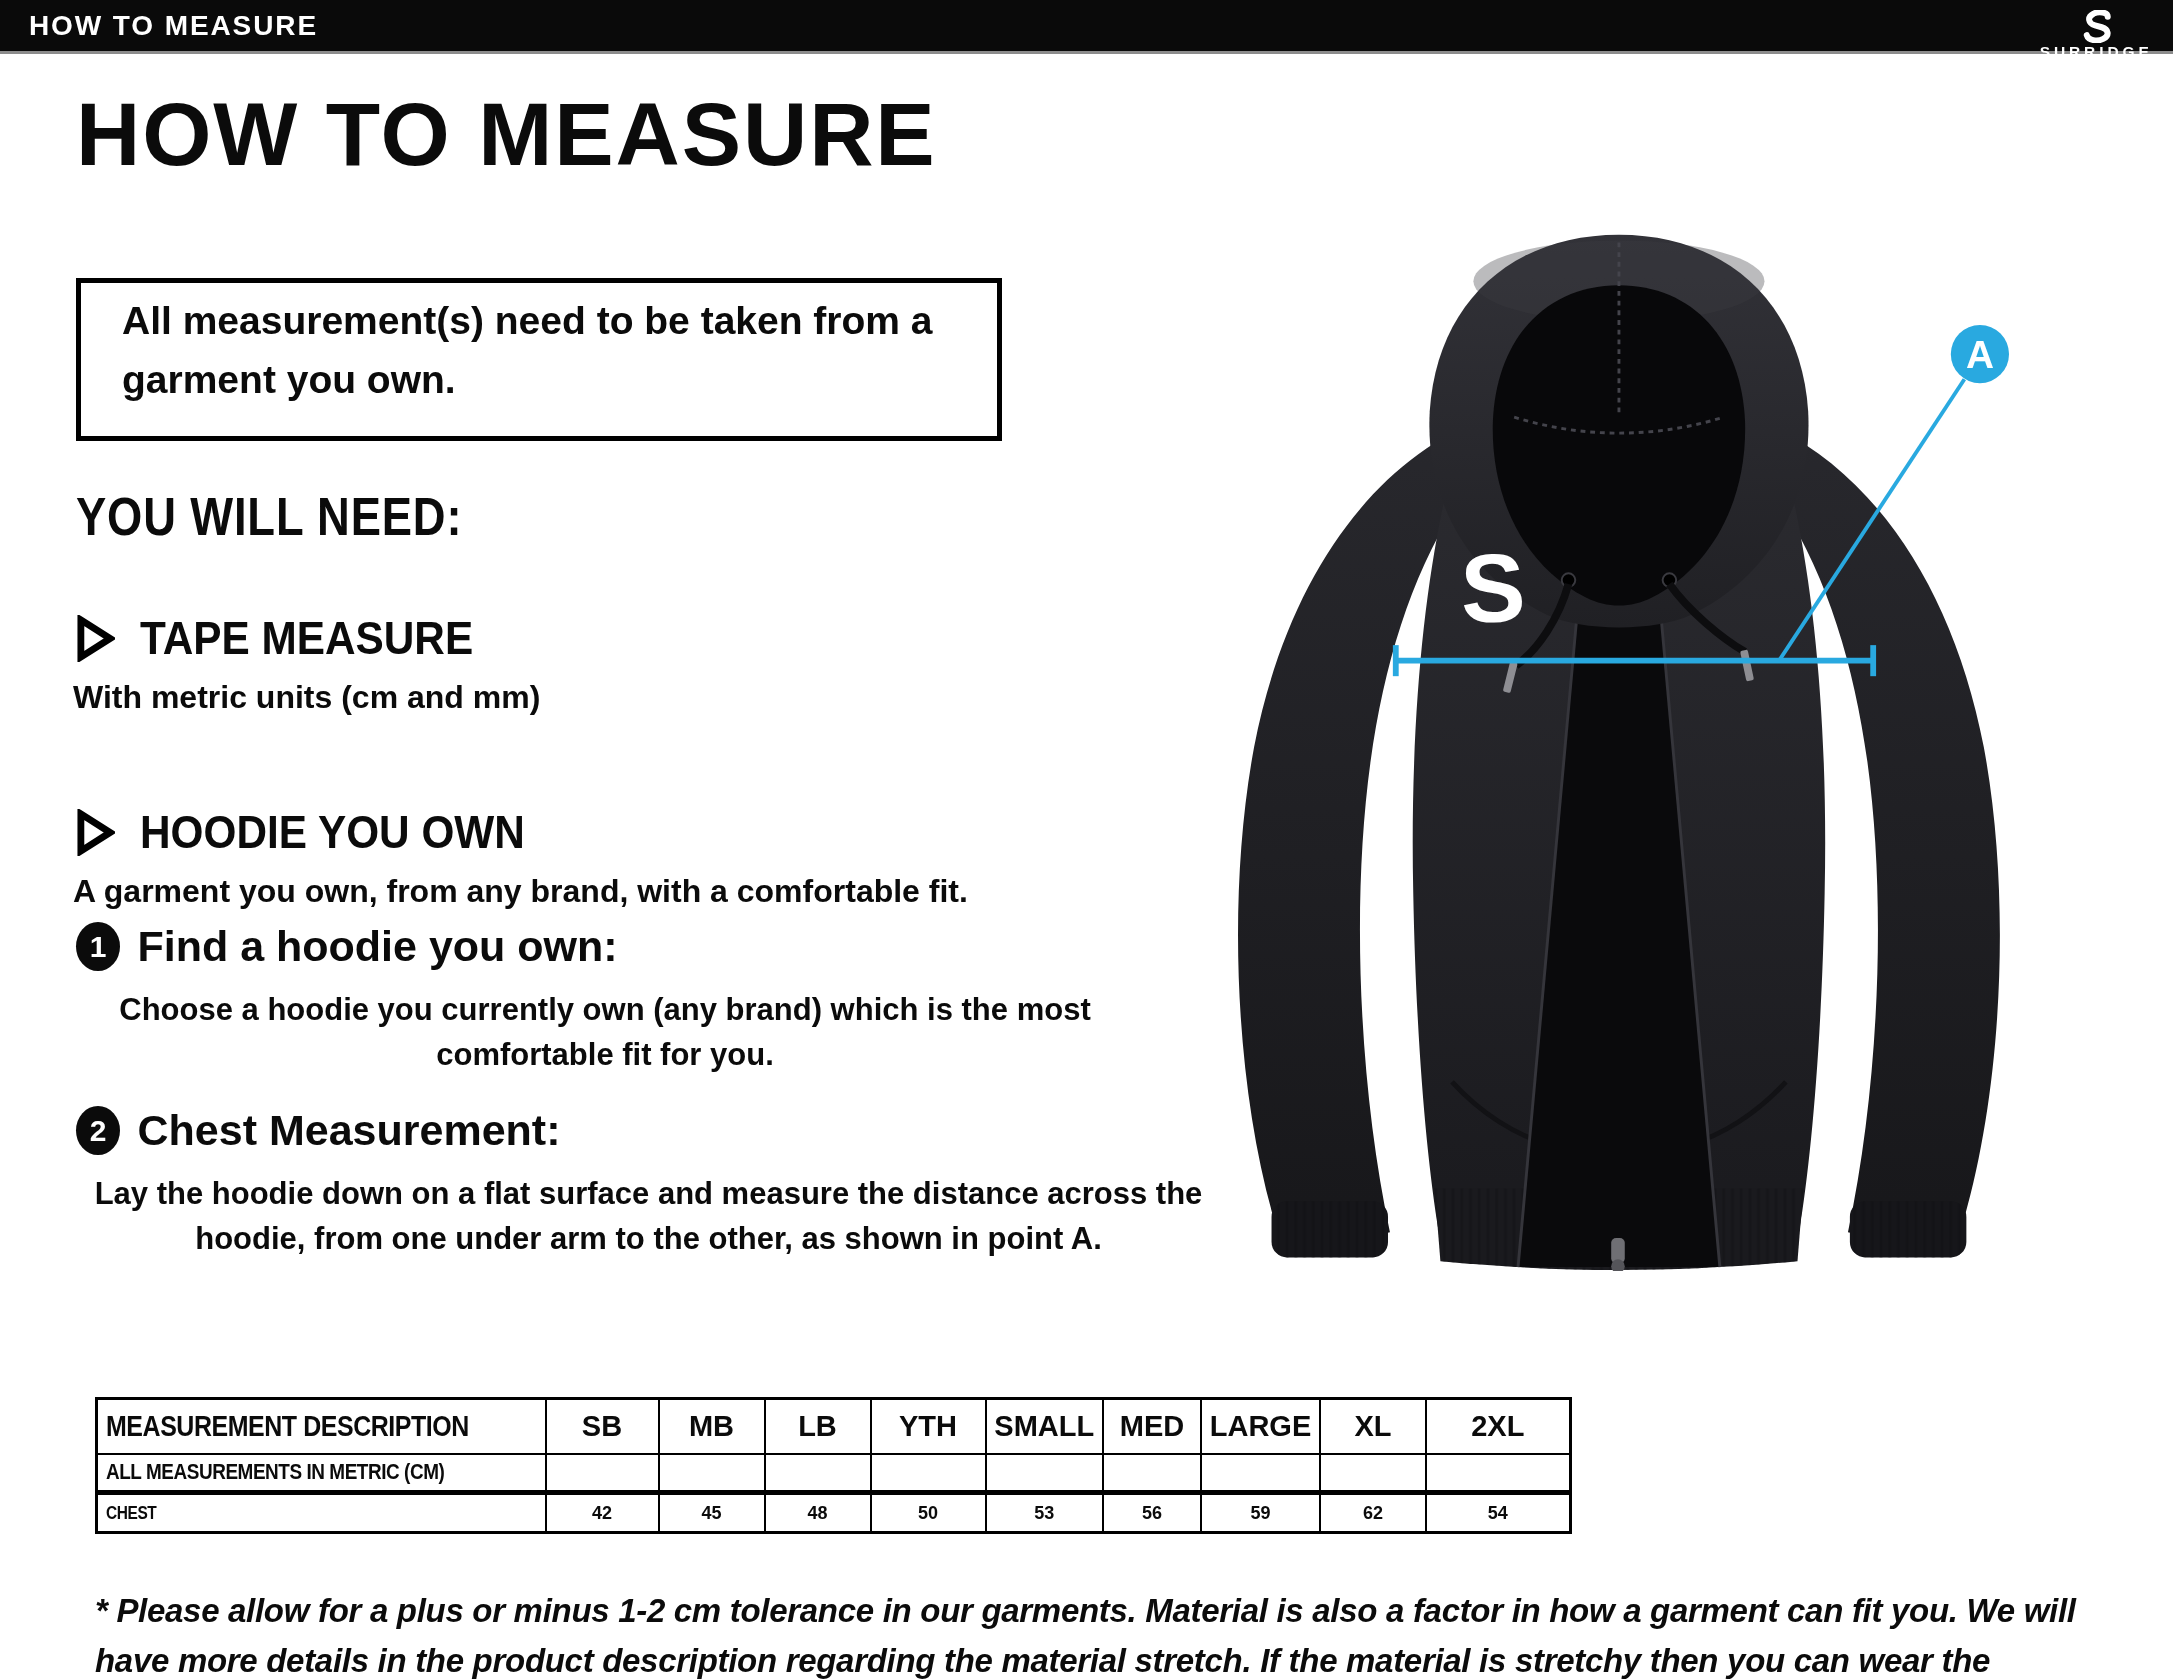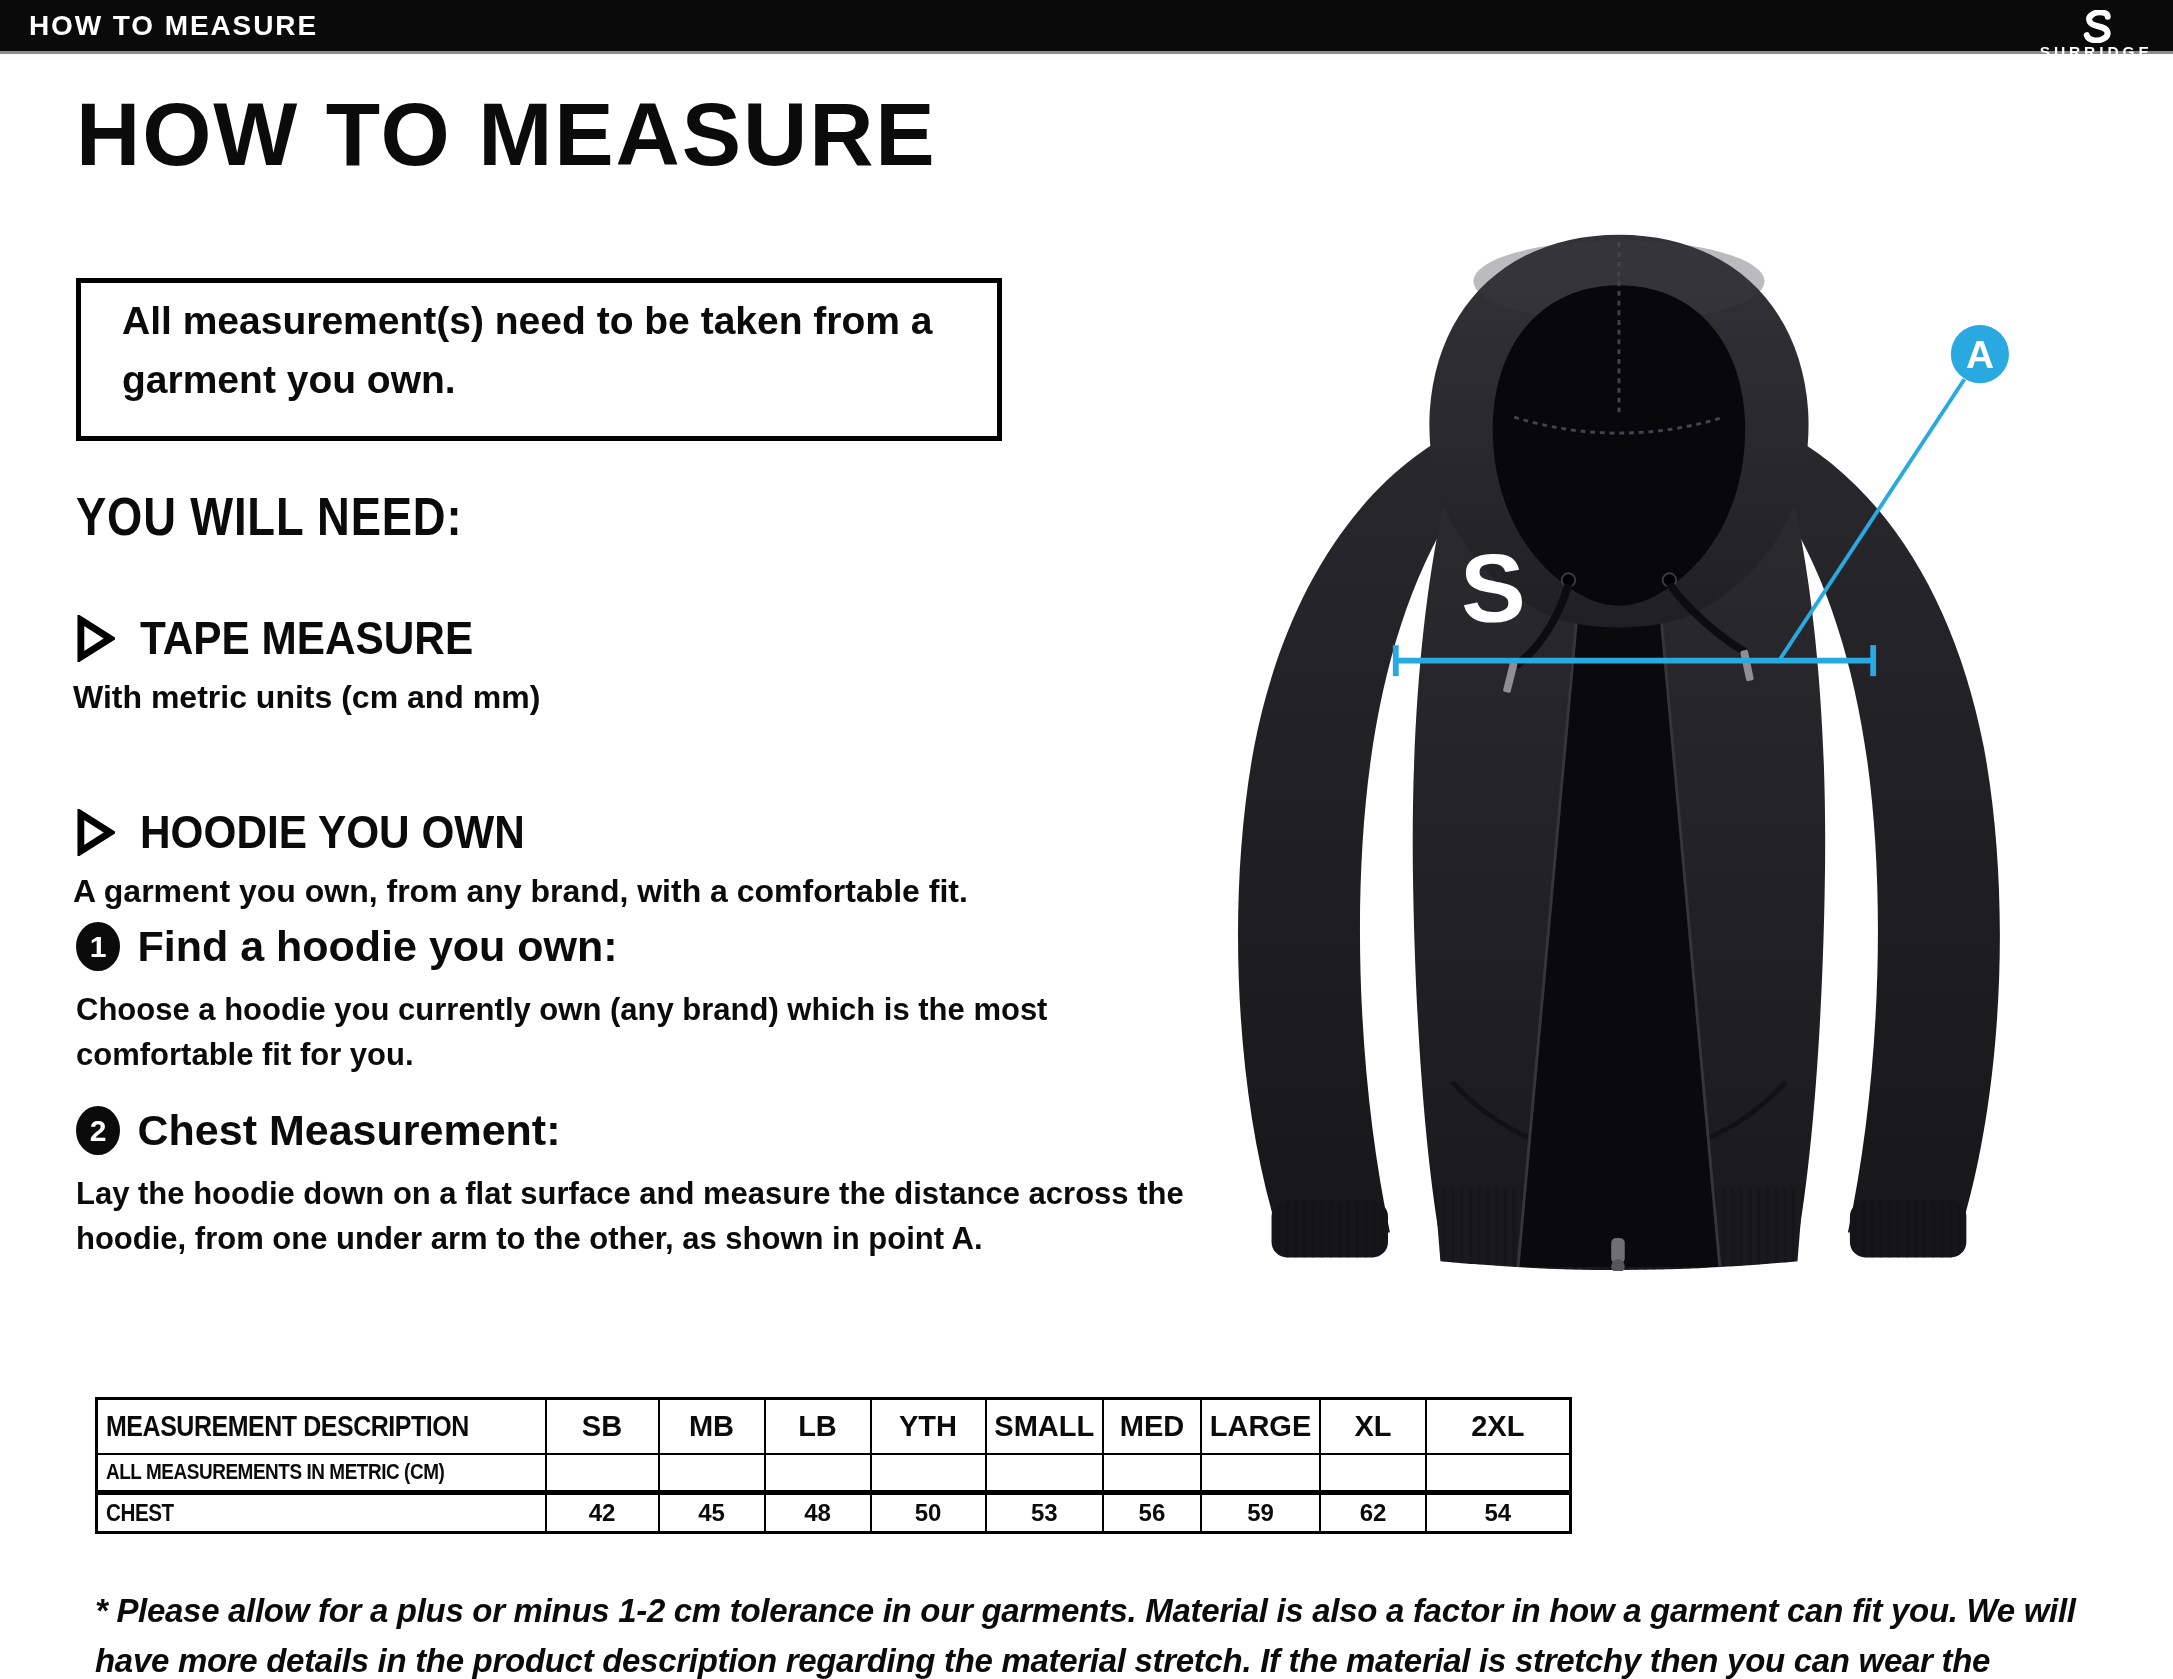--- a/index.html
+++ b/index.html
@@ -29,33 +29,33 @@
   .need-item .tri{flex:0 0 auto;display:block;}
   .need-label{font-size:46px;font-weight:800;letter-spacing:0;white-space:nowrap;
               display:inline-block;transform:scaleX(0.92);transform-origin:0 50%;}
   .need-sub{left:73px;font-size:32px;font-weight:bold;white-space:nowrap;}
   .step-head{left:76px;display:flex;align-items:center;gap:17.5px;}
   .step-num{
     flex:0 0 auto;width:44px;height:49px;border-radius:50%;background:#0b0b0b;color:#fff;
     display:flex;align-items:center;justify-content:center;font-size:30px;font-weight:bold;
   }
   .step-title{font-size:43px;font-weight:800;white-space:nowrap;}
-  .step-body{left:76px;font-size:31px;font-weight:bold;line-height:1.45;}
+  .step-body{left:76px;font-size:31px;font-weight:bold;line-height:1.45;text-align:center;}
   .sc-head{left:76px;top:1283px;display:flex;align-items:flex-end;gap:13.6px;}
   .sc-title{font-size:58px;font-weight:800;letter-spacing:0;white-space:nowrap;
             display:inline-block;transform:scaleX(0.9);transform-origin:0 100%;}
   .sc-sub{font-size:32px;font-weight:bold;padding-bottom:6.8px;white-space:nowrap;}
   
   .size-table-wrap{left:95px;top:1397px;}
   table.size{border-collapse:collapse;table-layout:fixed;border:3.9px solid #000;background:#fff;}
   table.size th,table.size td{border:2.9px solid #000;padding:0 7.8px;box-sizing:border-box;overflow:hidden;}
   table.size thead th{height:55px;font-size:29px;font-weight:bold;text-align:center;}
   table.size thead th:first-child{text-align:left;}
   table.size tbody tr.metric-row td{height:39px;font-size:22px;font-weight:bold;text-align:left;}
-  table.size tbody tr.data-row td{height:40px;font-size:24px;font-weight:bold;text-align:center;border-top:5.8px solid #000;}
+  table.size tbody tr.data-row td{height:40px;font-size:18px;font-weight:bold;text-align:center;border-top:5.8px solid #000;}
   table.size tbody tr.data-row td:first-child{text-align:left;font-weight:bold;}
   .cond{display:inline-block;transform:scaleX(0.86);transform-origin:0 50%;white-space:nowrap;letter-spacing:-0.5px;}
   
   .footnote{left:95px;top:1586px;width:2018px;font-size:33px;font-weight:bold;font-style:italic;line-height:1.5;letter-spacing:-0.3px;}
   
   .hoodie{left:1126px;top:126px;}
 </style>
 </head>
 <body>
 

